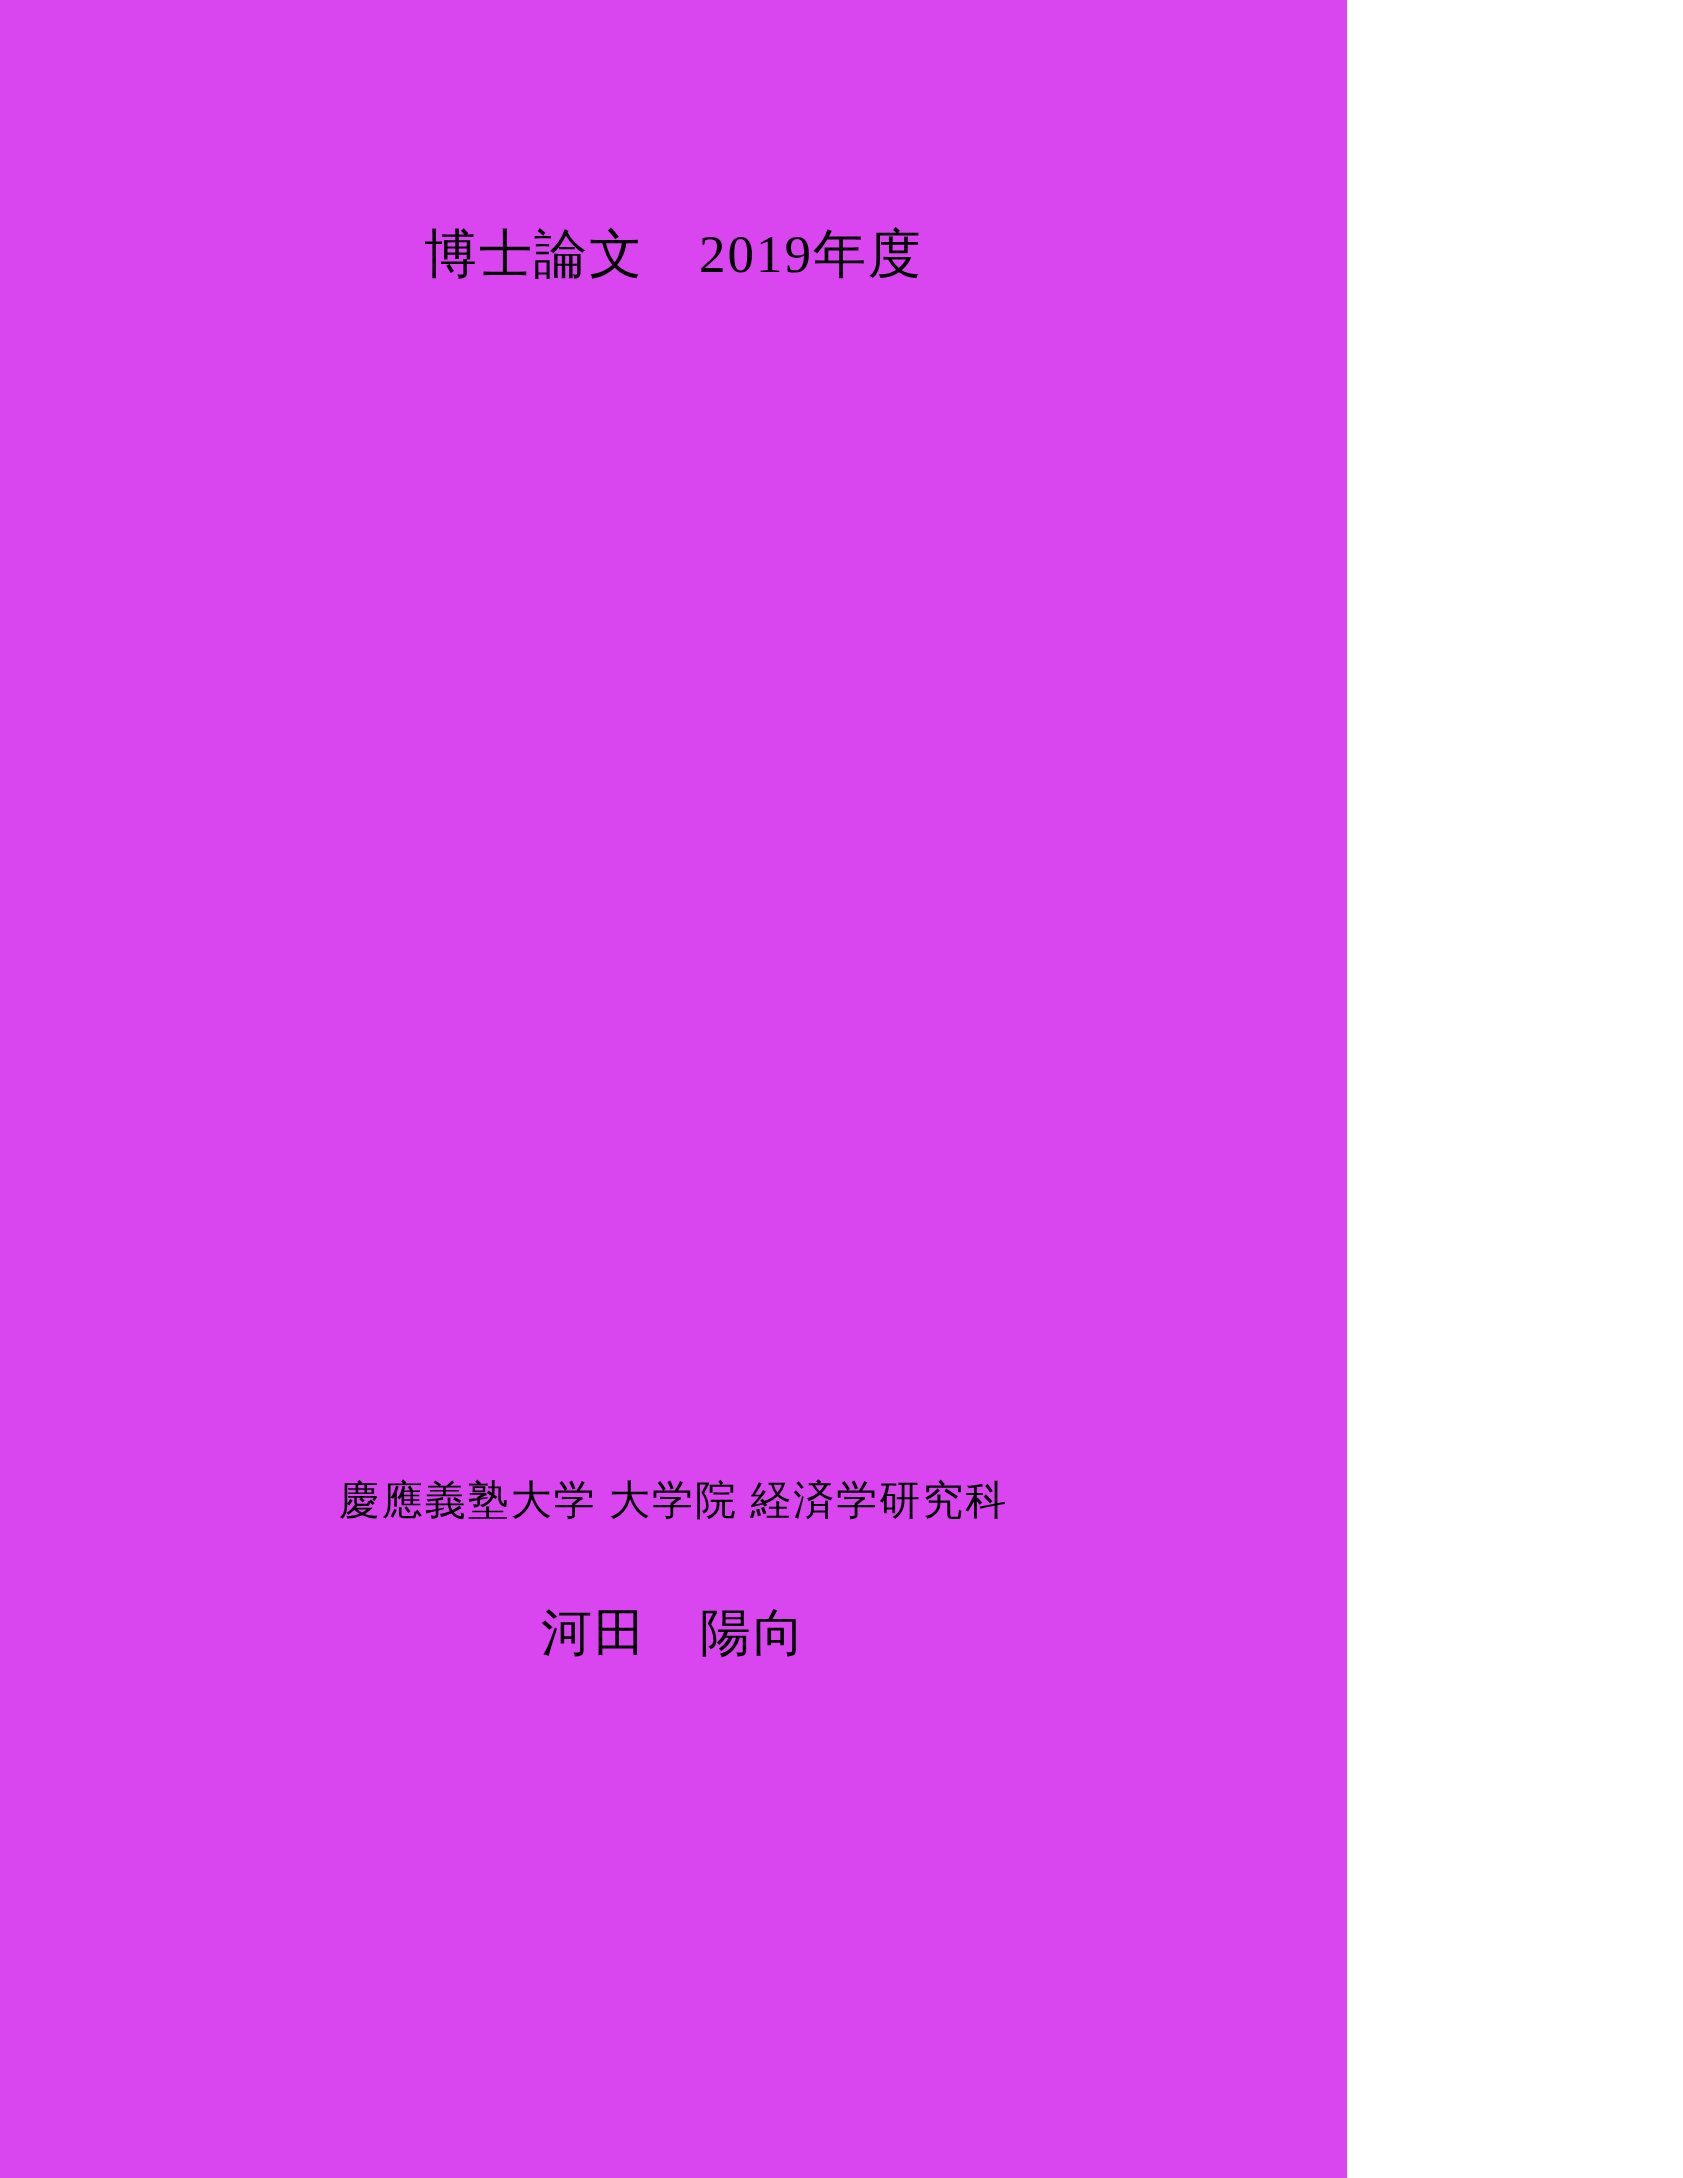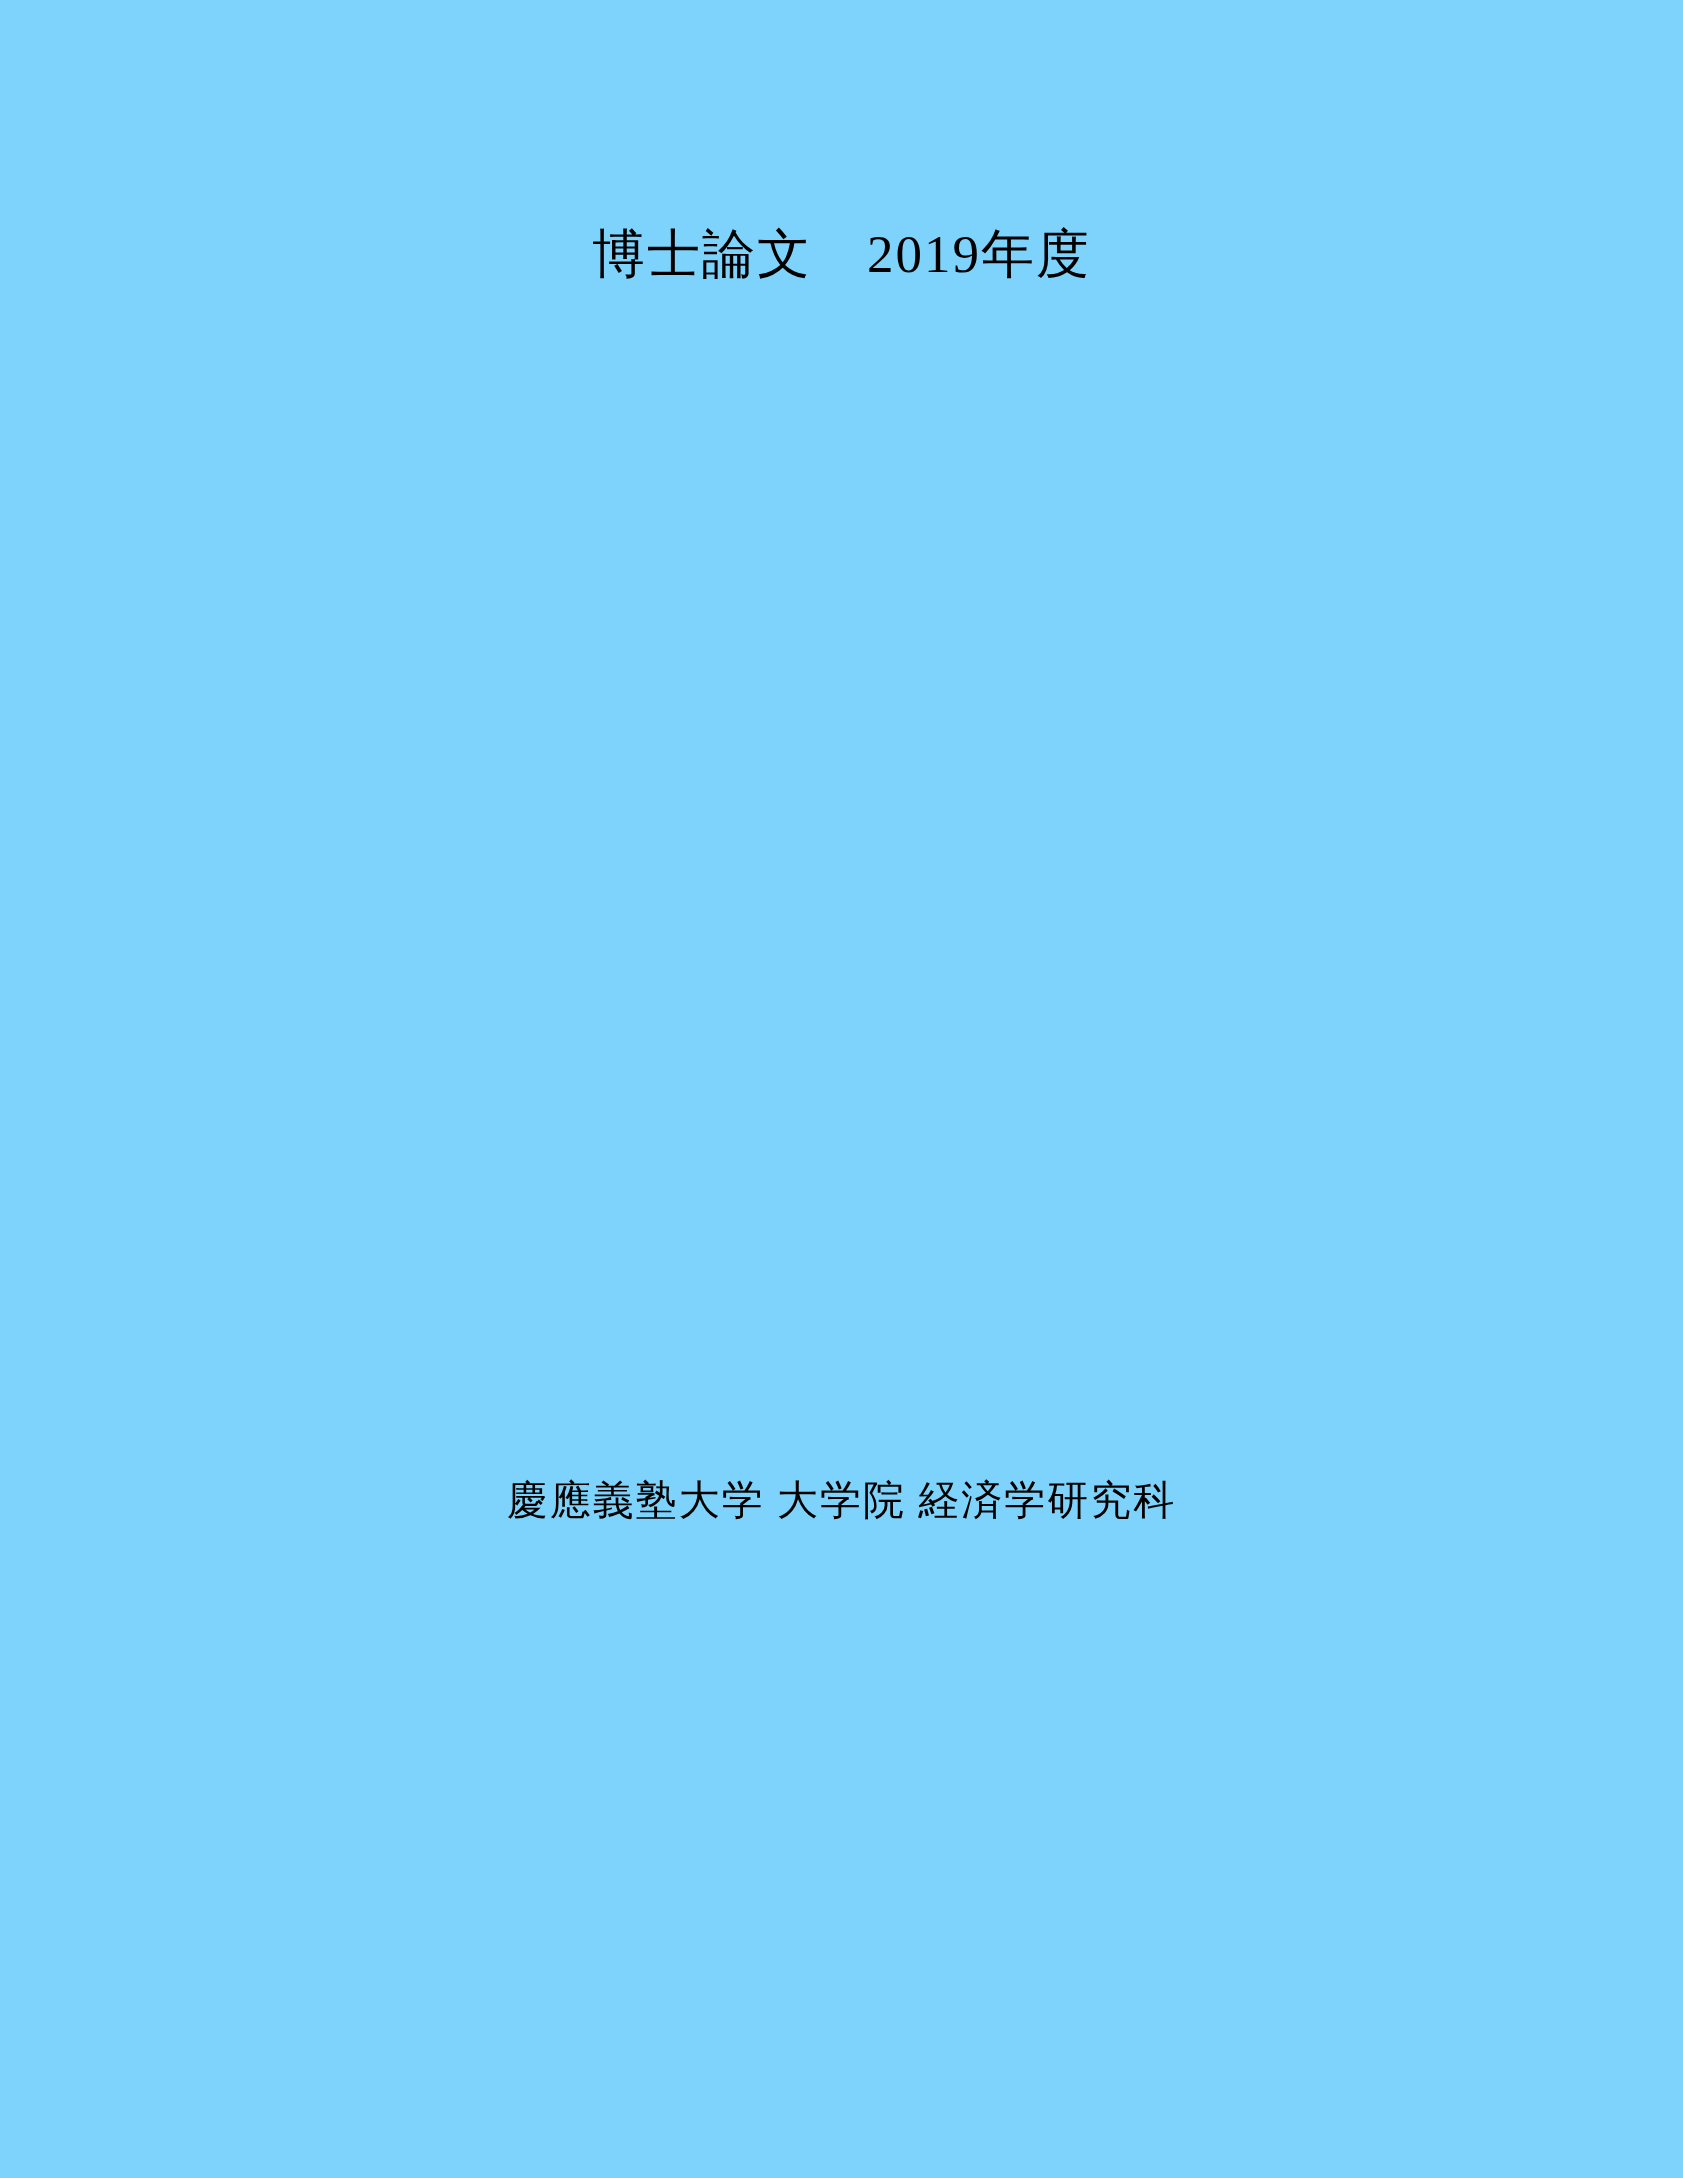--- a/index.html
+++ b/index.html
@@ -2,23 +2,23 @@
 <html><head>
 <meta charset="utf-8">
 <style>
   html, body {
     margin: 0;
     padding: 0;
     background: #ffffff;
   }
   .page {
     position: relative;
-    width: 1683px;
+    width: 1347px;
     height: 2178px;
-    background: #7dd3fc;
+    background: #d946ef;
     color: #000000;
     font-family: "Liberation Serif", "DejaVu Serif", serif;
     overflow: hidden;
   }
   .centered-line {
     position: absolute;
     left: 0;
     width: 100%;
     text-align: center;
     white-space: pre;
@@ -51,14 +51,15 @@
 </style>
 </head>
 <body>
 
 <div class="page">
   <div class="centered-line thesis-header">博士論文　2019年度</div>
 
 
   <div class="centered-line affiliation">慶應義塾大学 大学院 経済学研究科</div>
 
+  <div class="centered-line author-name">河田　陽向</div>
 </div>
 
 
 </body></html>

